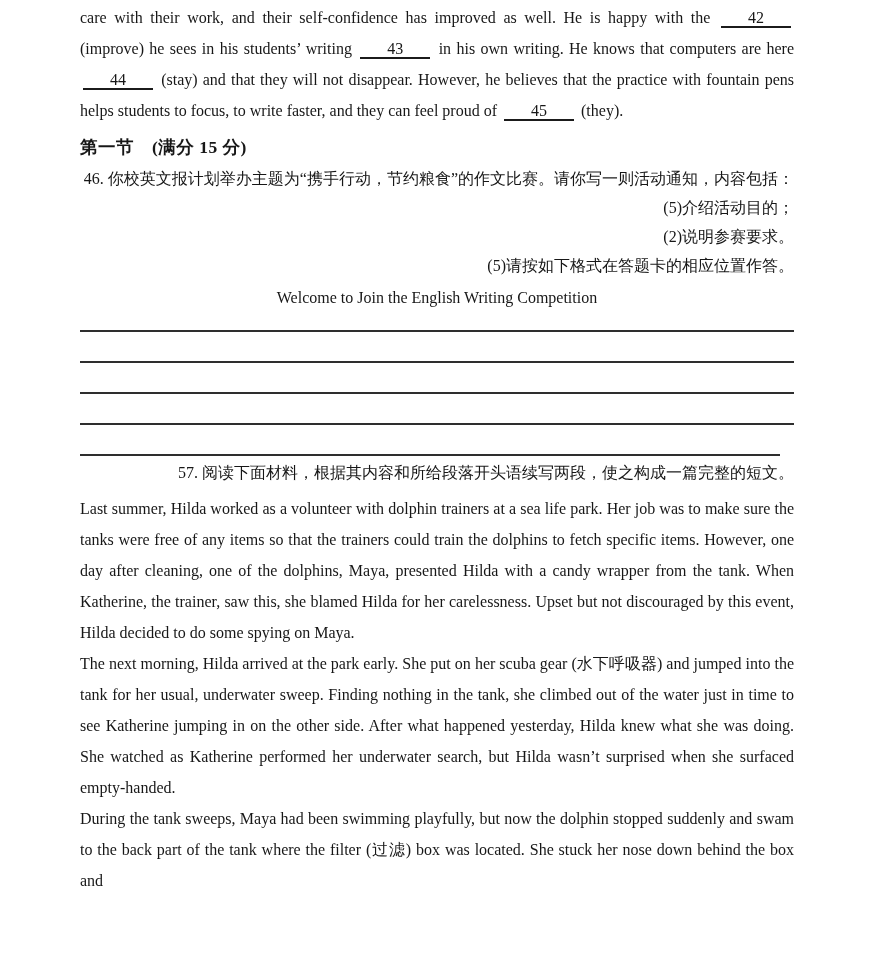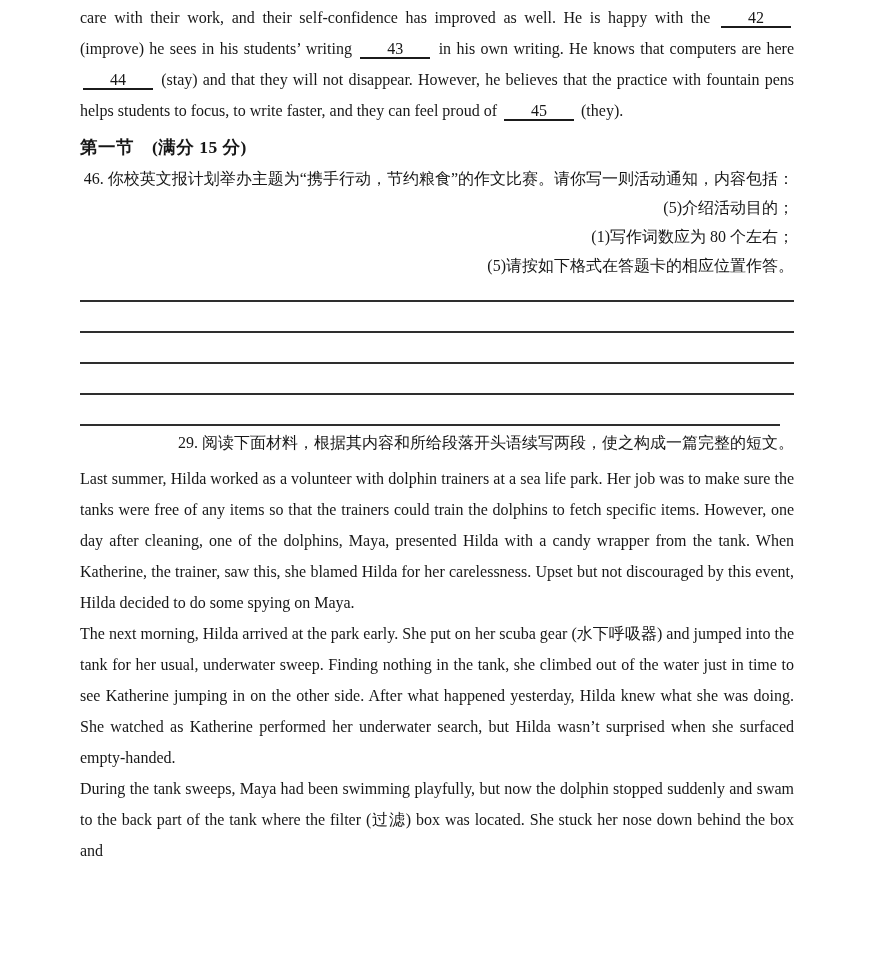--- a/index.html
+++ b/index.html
@@ -67,34 +67,35 @@
 
 <div class="page">
 
   <p class="para" id="gapfill">care with their work, and their self-confidence has improved as well. He is happy with the <span class="blank">42</span> (improve) he sees in his students’ writing <span class="blank">43</span> in his own writing. He knows that computers are here <span class="blank">44</span> (stay) and that they will not disappear. However, he believes that the practice with fountain pens helps students to focus, to write faster, and they can feel proud of <span class="blank">45</span> (they).</p>
 
   <h3 class="cn-header sub-header">第一节　(满分 15 分)</h3>
 
   <div class="cn-block">
     <div class="cn-line">46. 你校英文报计划举办主题为“携手行动，节约粮食”的作文比赛。请你写一则活动通知，内容包括：</div>
     <div class="cn-line">(5)介绍活动目的；</div>
-    <div class="cn-line">(1)写作词数应为 80 个左右；</div>
+    <div class="cn-line">(2)说明参赛要求。</div>
     <div class="cn-line">(5)请按如下格式在答题卡的相应位置作答。</div>
   </div>
 
+  <div class="essay-title">Welcome to Join the English Writing Competition</div>
 
   <div class="writing-lines" id="writing-lines">
       <div class="writing-line"></div>
       <div class="writing-line"></div>
       <div class="writing-line"></div>
       <div class="writing-line"></div>
       <div class="writing-line"></div>
     </div>
 
-  <div class="cn-line q47-line">29. 阅读下面材料，根据其内容和所给段落开头语续写两段，使之构成一篇完整的短文。</div>
+  <div class="cn-line q47-line">57. 阅读下面材料，根据其内容和所给段落开头语续写两段，使之构成一篇完整的短文。</div>
 
   <div class="story-block">
     <p class="para story">Last summer, Hilda worked as a volunteer with dolphin trainers at a sea life park. Her job was to make sure the tanks were free of any items so that the trainers could train the dolphins to fetch specific items. However, one day after cleaning, one of the dolphins, Maya, presented Hilda with a candy wrapper from the tank. When Katherine, the trainer, saw this, she blamed Hilda for her carelessness. Upset but not discouraged by this event, Hilda decided to do some spying on Maya.</p>
     <p class="para story">The next morning, Hilda arrived at the park early. She put on her scuba gear (水下呼吸器) and jumped into the tank for her usual, underwater sweep. Finding nothing in the tank, she climbed out of the water just in time to see Katherine jumping in on the other side. After what happened yesterday, Hilda knew what she was doing. She watched as Katherine performed her underwater search, but Hilda wasn’t surprised when she surfaced empty-handed.</p>
     <p class="para story">During the tank sweeps, Maya had been swimming playfully, but now the dolphin stopped suddenly and swam to the back part of the tank where the filter (过滤) box was located. She stuck her nose down behind the box and</p>
   </div>
 
 </div>
 
 </body></html>

